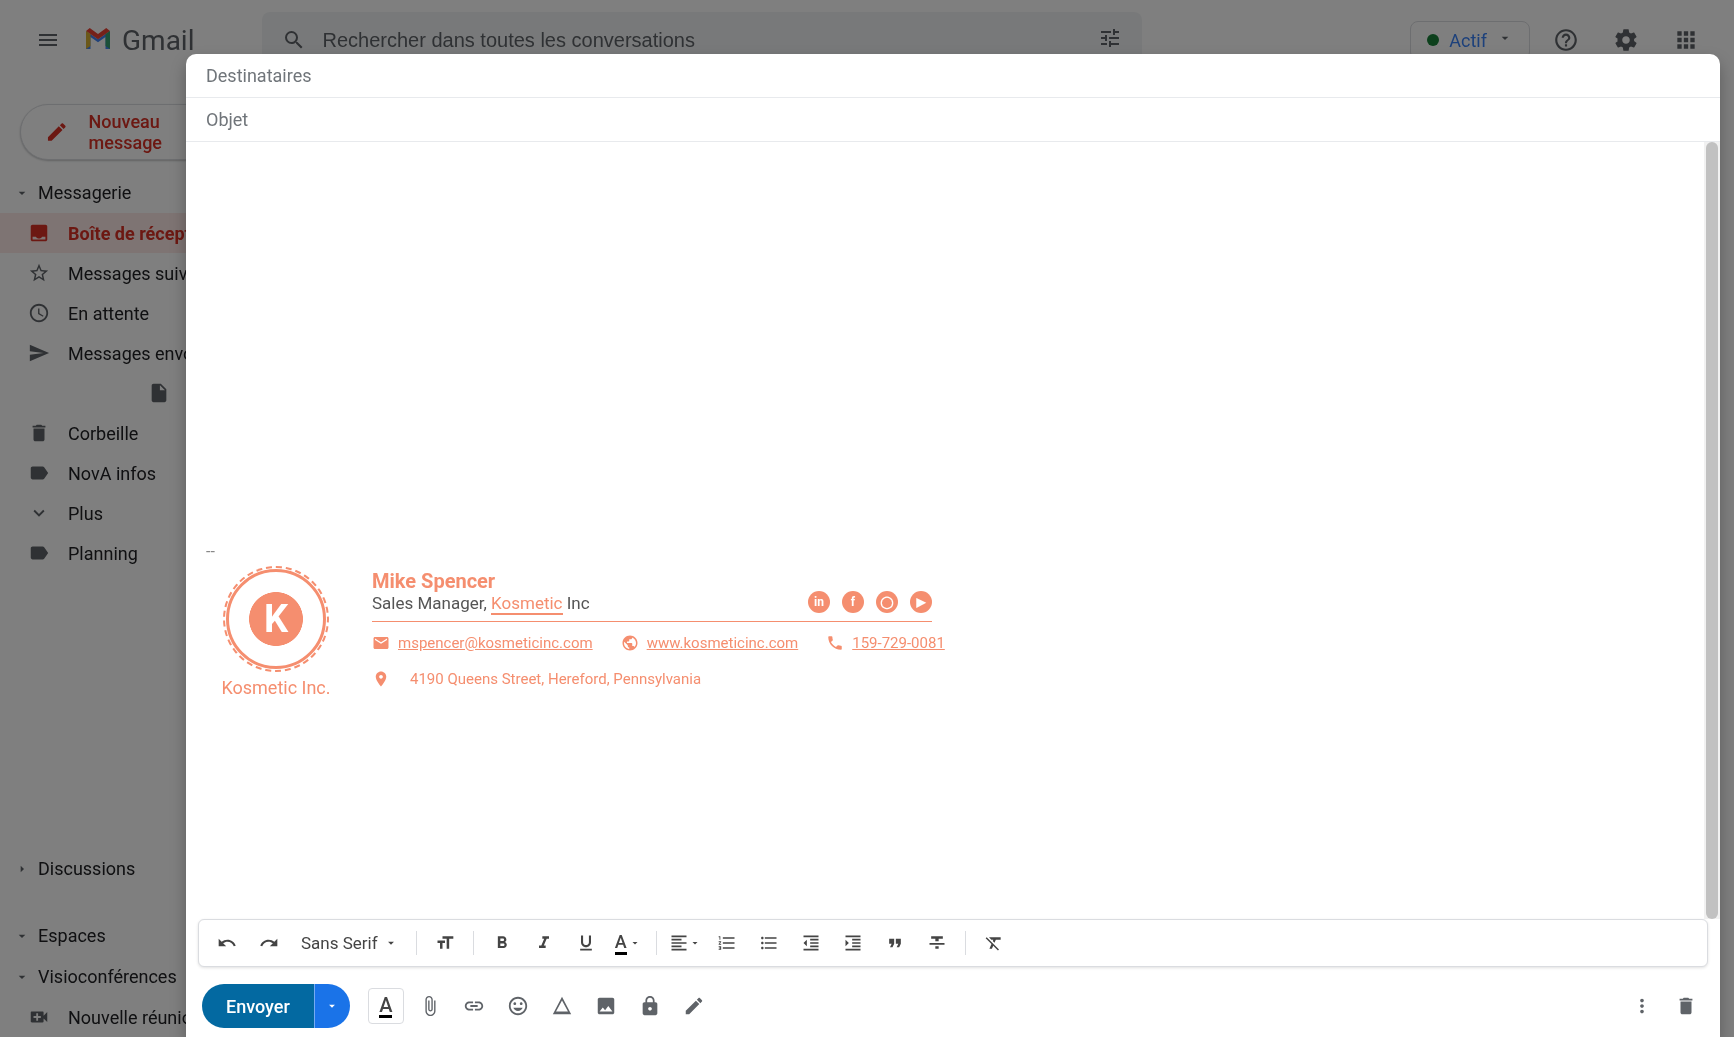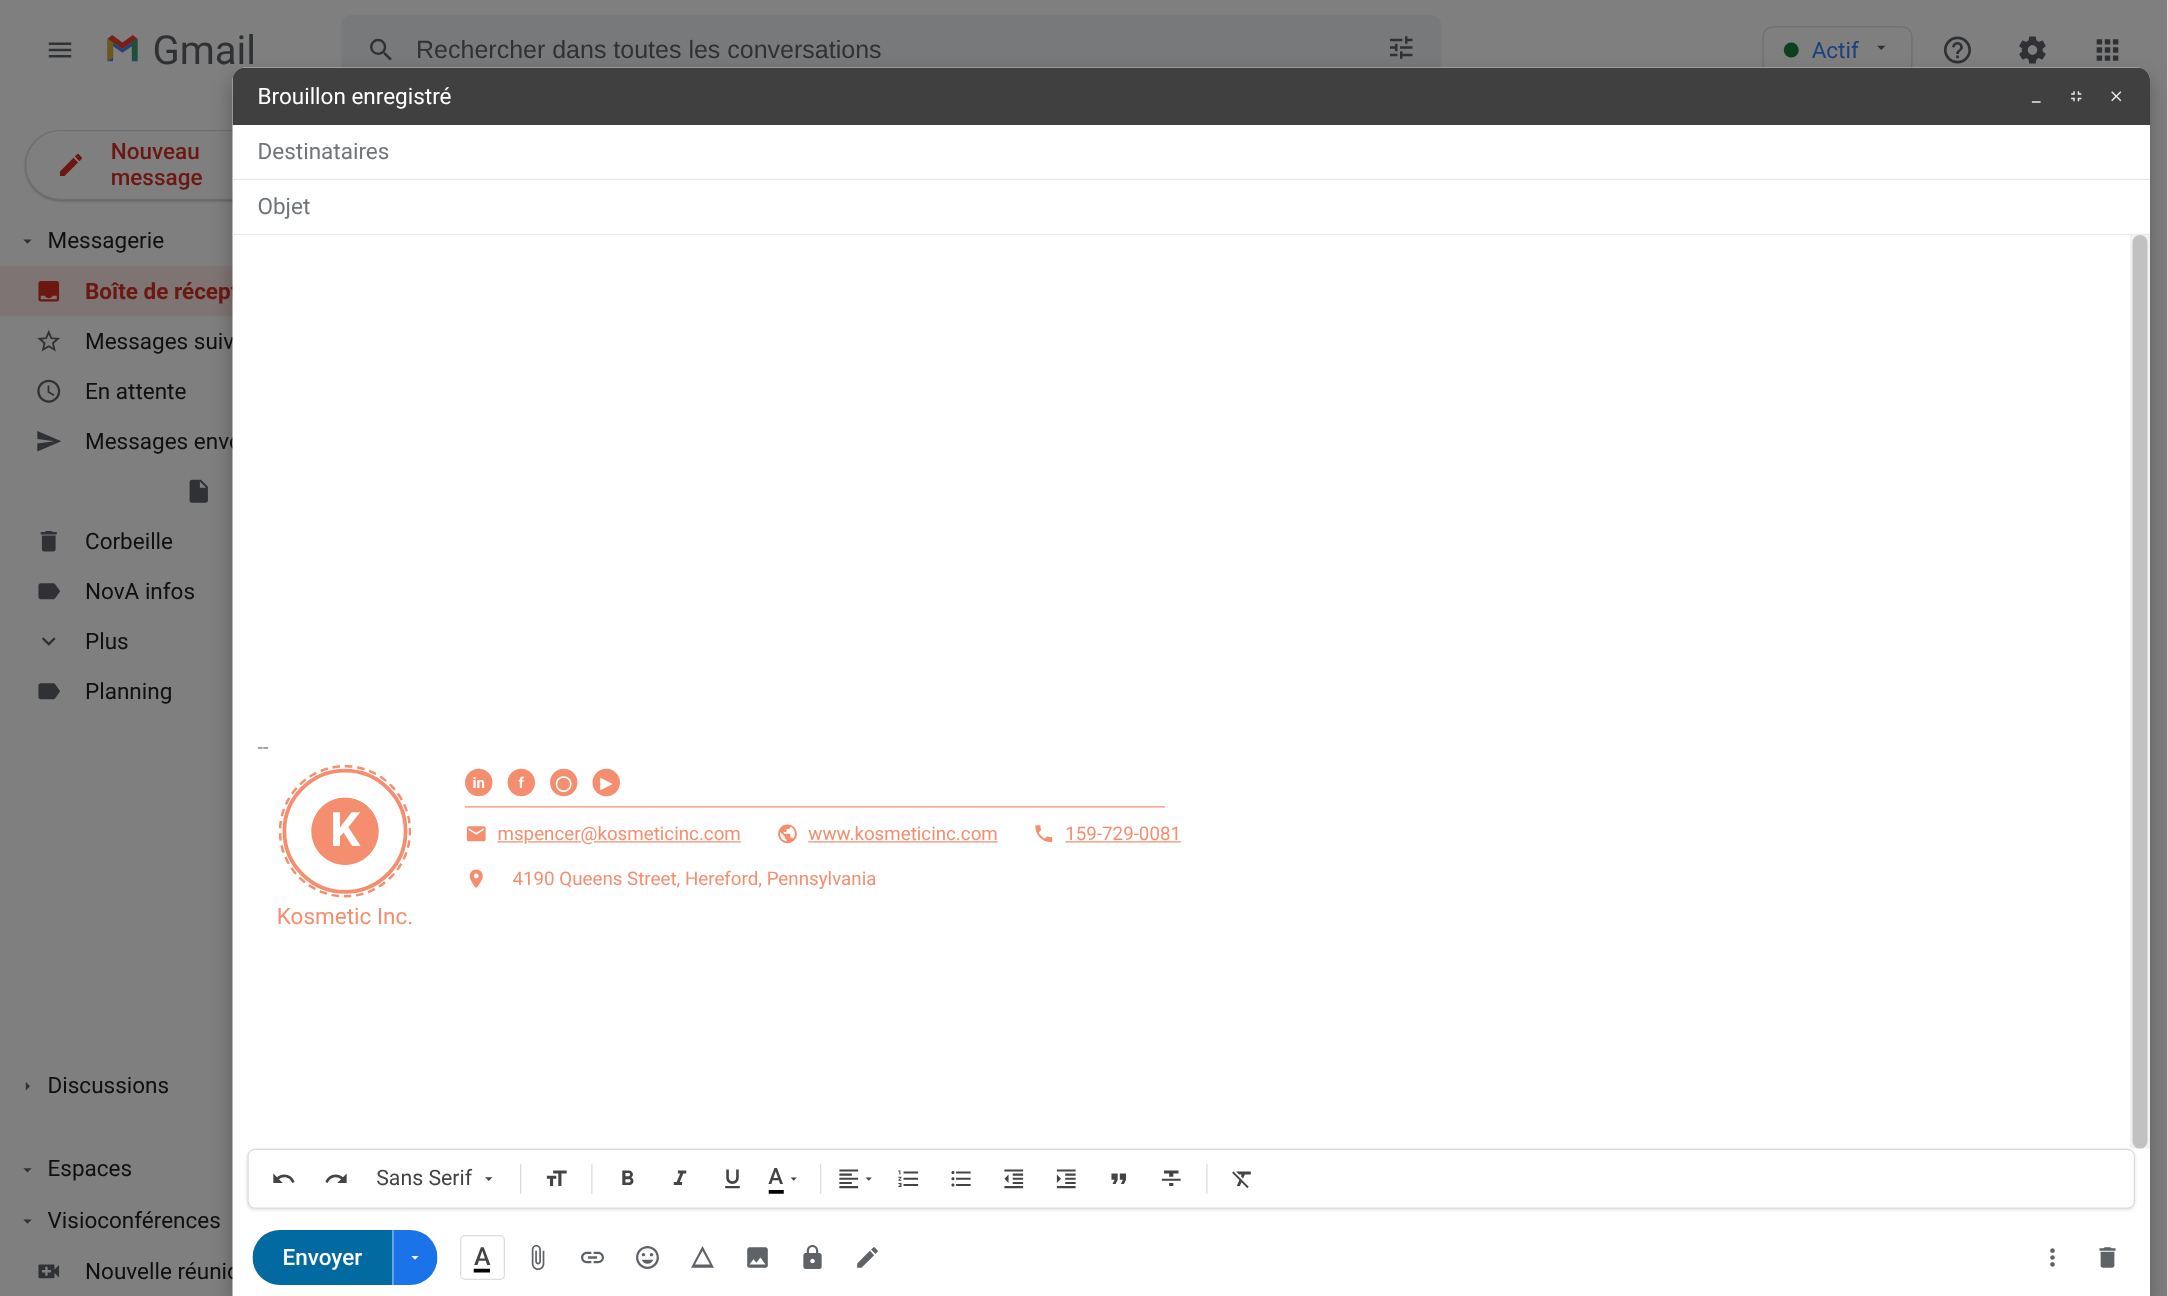--- a/index.html
+++ b/index.html
@@ -6,21 +6,21 @@
 body { font-family: 'Google Sans', Roboto, Arial, sans-serif; background: #fff; color: #202124; width: 1734px; height: 1037px; overflow: hidden; position: relative; }
 
 .overlay { position: absolute; top: 0; left: 0; right: 0; bottom: 0; background: rgba(0,0,0,0.5); pointer-events: none; z-index: 5; }
 
 
 .header { display: flex; align-items: center; height: 80px; padding: 0 24px; gap: 8px; position: relative; z-index: 1; }
 .menu-icon { width: 48px; height: 48px; display: flex; align-items: center; justify-content: center; cursor: pointer; border-radius: 50%; }
 .menu-icon svg { width: 24px; height: 24px; fill: #5f6368; }
 .gmail-logo { display: flex; align-items: center; gap: 6px; cursor: pointer; }
 .gmail-logo svg { width: 36px; height: 36px; }
-.gmail-text { font-size: 32px; color: #5f6368; font-weight: 400; }
+.gmail-text { font-size: 28px; color: #5f6368; font-weight: 400; }
 .search-bar { flex: 1; max-width: 880px; height: 56px; background: #f1f3f4; border-radius: 8px; display: flex; align-items: center; padding: 0 20px; margin-left: 60px; gap: 16px; }
 .search-bar svg { width: 24px; height: 24px; fill: #5f6368; }
 .search-input { flex: 1; border: none; background: transparent; outline: none; font-size: 20px; color: #be185d; }
 .search-input::placeholder { color: #5f6368; }
 .tune-icon { cursor: pointer; }
 .header-right { display: flex; align-items: center; gap: 12px; margin-left: auto; }
 .status-chip { display: flex; align-items: center; gap: 10px; border: 1px solid #dadce0; border-radius: 8px; padding: 8px 16px; cursor: pointer; }
 .status-dot { width: 12px; height: 12px; border-radius: 50%; background: #188038; }
 .status-text { font-size: 18px; color: #3b82f6; }
 .status-caret svg { width: 16px; height: 16px; fill: #5f6368; }
@@ -251,52 +251,44 @@
           <path d="M17 10.5V7c0-.55-.45-1-1-1H4c-.55 0-1 .45-1 1v10c0 .55.45 1 1 1h12c.55 0 1-.45 1-1v-3.5l4 4v-11l-4 4zM14 13h-3v3H9v-3H6v-2h3V8h2v3h3v2z"></path>
         </svg>
       <span>Nouvelle réunion</span>
     </div>
   </div>
 </div>
 
 <div class="overlay"></div>
 
 <div class="compose">
-  <div class="compose-header">
-    <span>Brouillon enregistré</span>
-    <div class="compose-header-actions">
-      <svg viewBox="0 0 24 24">
-          <path d="M6 19h12v2H6z"></path>
-        </svg>
-      <svg viewBox="0 0 24 24">
-          <path d="M5 16h3v3h2v-5H5v2zm3-8H5v2h5V5H8v3zm6 11h2v-3h3v-2h-5v5zm2-11V5h-2v5h5V8h-3z"></path>
-        </svg>
-      <svg viewBox="0 0 24 24">
-          <path d="M19 6.41L17.59 5 12 10.59 6.41 5 5 6.41 10.59 12 5 17.59 6.41 19 12 13.41 17.59 19 19 17.59 13.41 12z"></path>
-        </svg>
-    </div>
-  </div>
   <div class="compose-field">
     <span>Destinataires</span>
   </div>
   <div class="compose-field">
     <span>Objet</span>
   </div>
   <div class="compose-body">
     <div class="scrollbar-track">
         <div class="scrollbar-thumb"></div>
       </div>
     <div class="sig-sep">--</div>
     <div class="signature">
       <div class="sig-logo">
         <div class="sig-logo-circle">K</div>
         <div class="sig-logo-text">Kosmetic Inc.</div>
       </div>
       <div class="sig-info">
         <div class="sig-row1">
+          <div>
+            <div class="sig-name">Mike Spencer</div>
+            <div class="sig-title">
+              <span>Sales Manager, </span><span class="underline">Kosmetic</span><span> Inc</span>
+            </div>
+          </div>
           <div class="sig-socials">
             <span class="s">in</span>
             <span class="s">f</span>
             <span class="s">◯</span>
             <span class="s">▶</span>
           </div>
         </div>
         <div class="sig-details">
           <div class="sig-detail">
             <svg viewBox="0 0 24 24">

